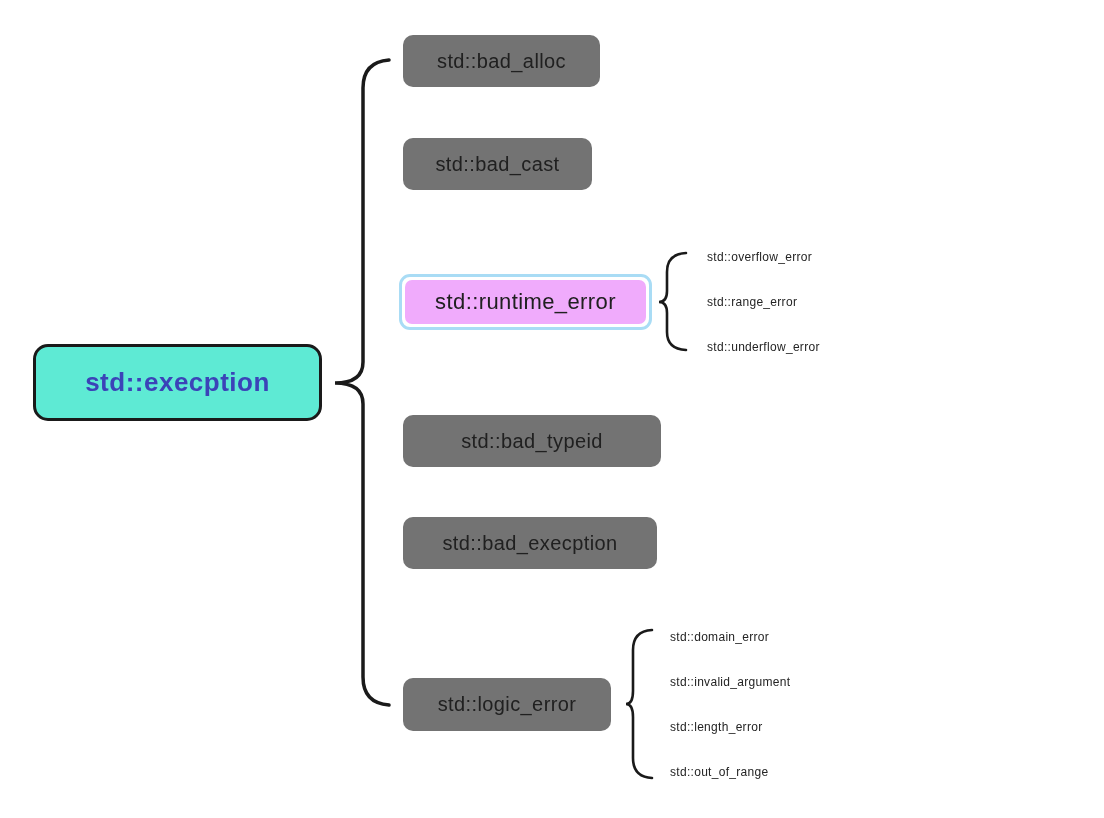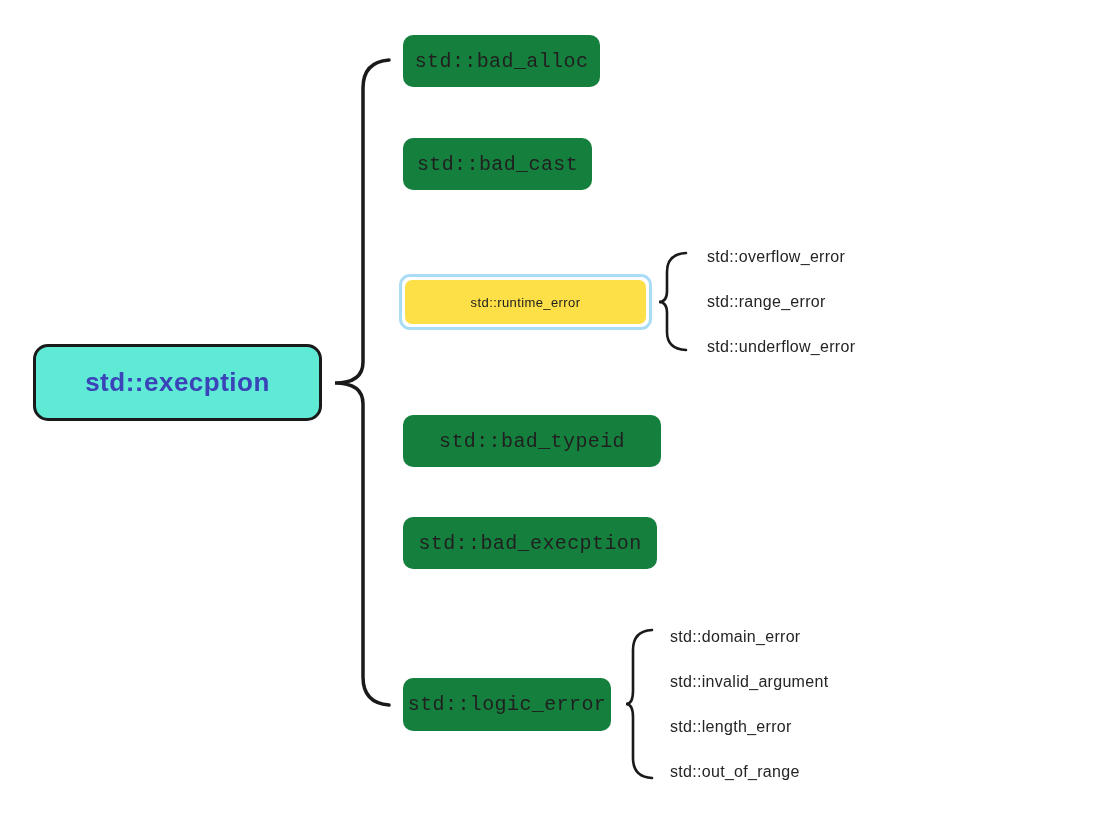--- a/index.html
+++ b/index.html
@@ -25,46 +25,45 @@
     background: #5eead4;
     border: 3px solid #1a1a1a;
     border-radius: 15px;
     display: flex; align-items: center; justify-content: center;
     font-size: 26px; font-weight: bold; letter-spacing: 0.5px;
     color: #3b43b8;
     cursor: pointer;
   }
   .node {
     position: absolute;
-    background: #15803d;
+    background: #737373;
     border-radius: 10px;
     display: flex; align-items: center; justify-content: center;
     font-size: 20px; color: #202020; letter-spacing: 0.4px;
     cursor: pointer;
-    font-family: Liberation Mono, monospace;
   }
   .node-highlight {
     position: absolute;
     border: 3px solid #a9dcf5;
     border-radius: 11px;
     background: #ffffff;
     padding: 3px;
     cursor: pointer;
   }
   .node-highlight .inner {
     width: 100%; height: 100%;
-    background: #fde047;
+    background: #f0abfc;
     border-radius: 7px;
     display: flex; align-items: center; justify-content: center;
-    font-size: 13px; color: #202020; letter-spacing: 0.4px;
+    font-size: 22px; color: #202020; letter-spacing: 0.4px;
   }
   .leaf {
     position: absolute;
     height: 22px; line-height: 22px;
-    font-size: 16px; color: #242424; letter-spacing: 0.3px;
+    font-size: 12px; color: #242424; letter-spacing: 0.3px;
     white-space: nowrap;
     cursor: pointer;
   }
   
   #n-bad-alloc      { left: 403px; top: 35px;  width: 197px; height: 52px; }
   #n-bad-cast       { left: 403px; top: 138px; width: 189px; height: 52px; }
   #n-runtime-error  { left: 399px; top: 274px; width: 253px; height: 56px; }
   #n-bad-typeid     { left: 403px; top: 415px; width: 258px; height: 52px; }
   #n-bad-execption  { left: 403px; top: 517px; width: 254px; height: 52px; }
   #n-logic-error    { left: 403px; top: 678px; width: 208px; height: 53px; }

